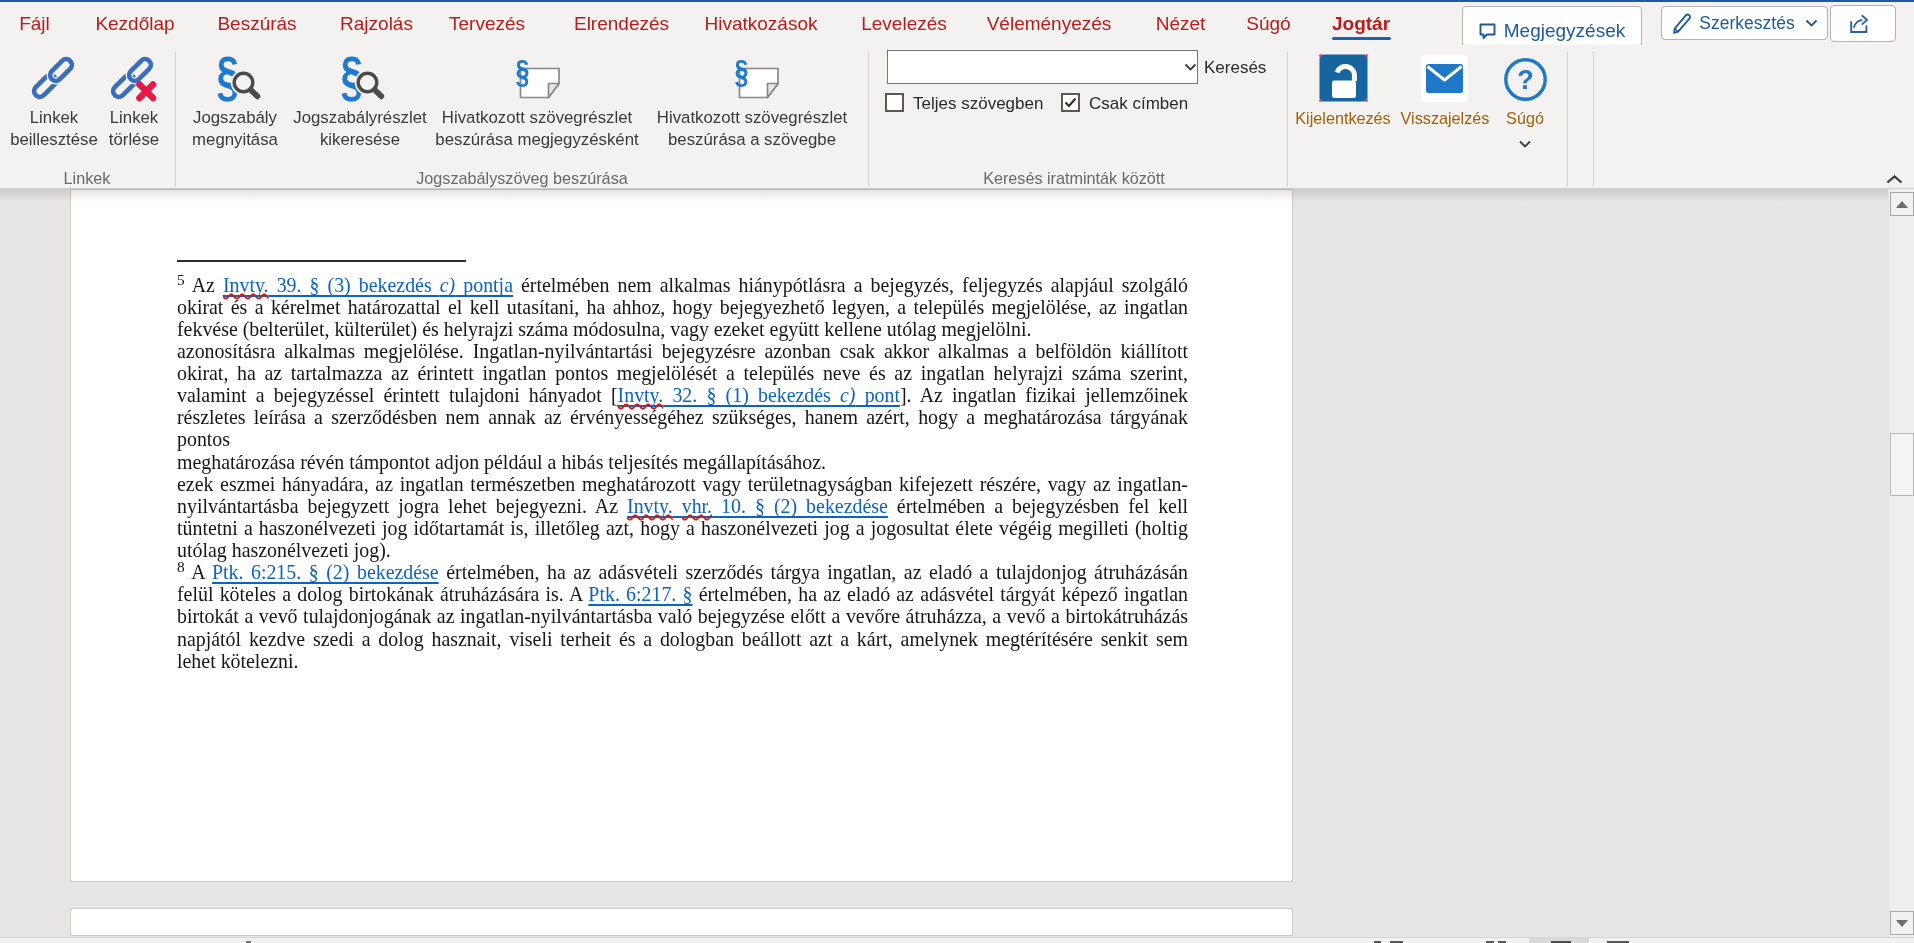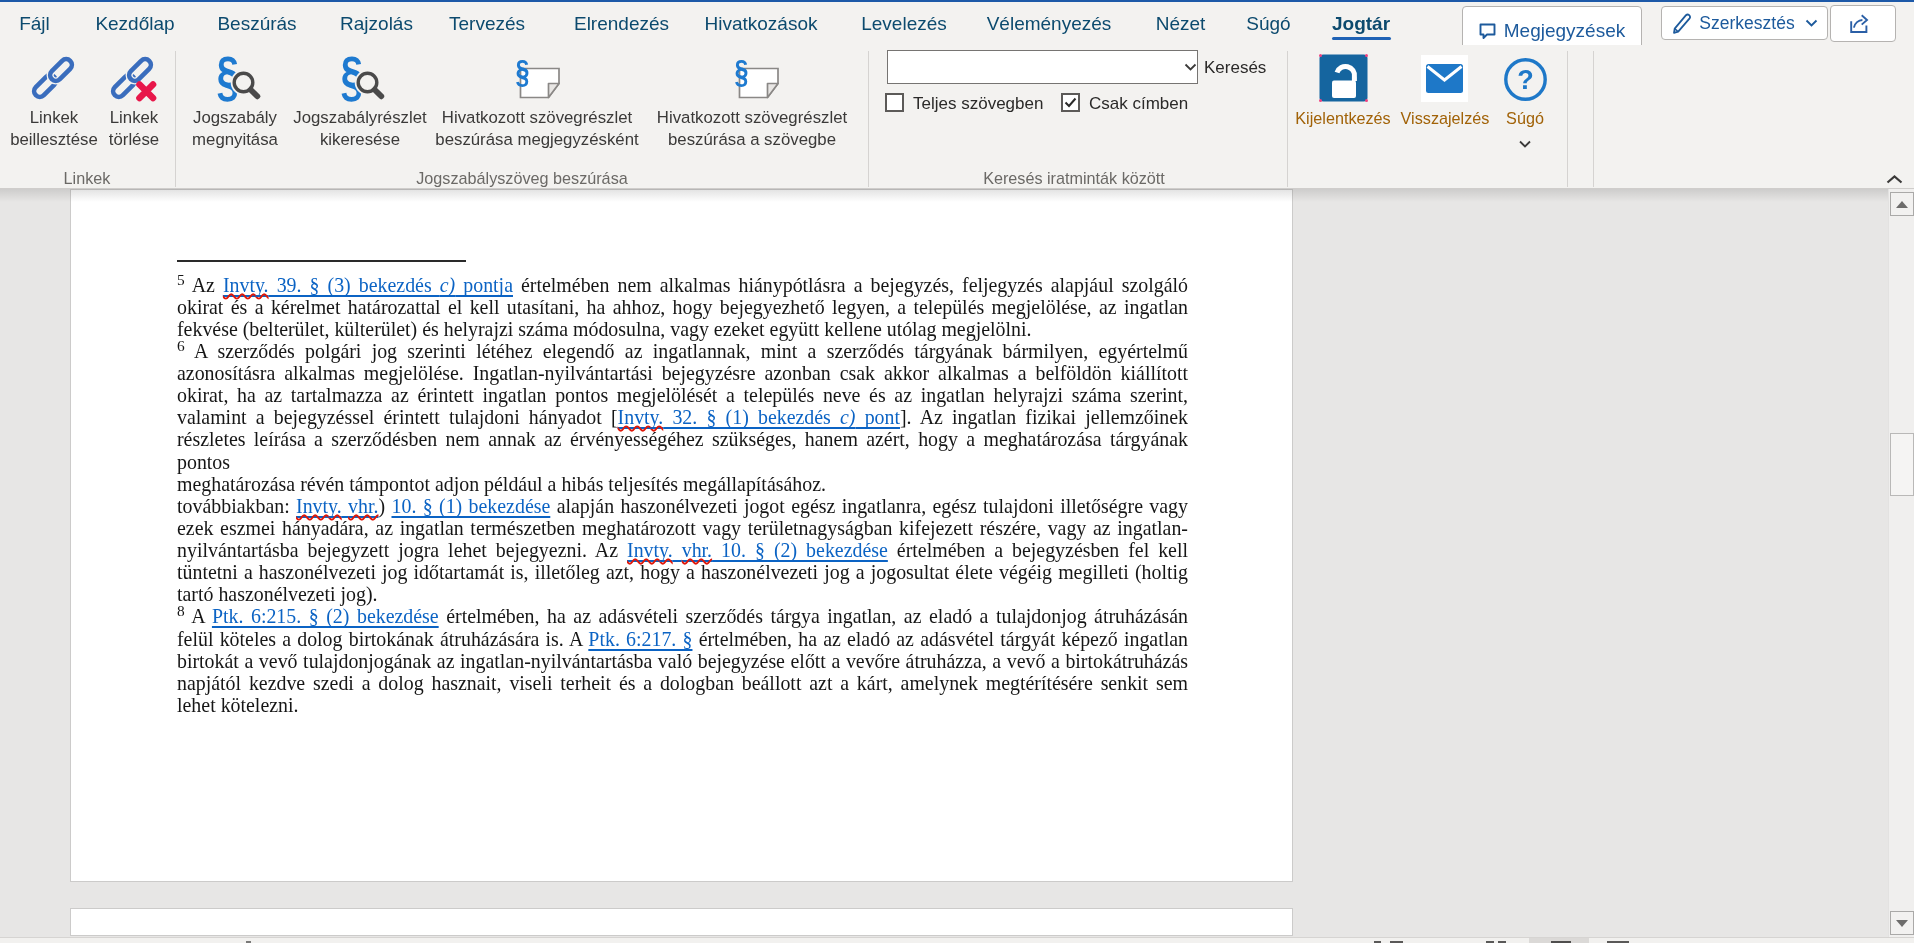--- a/index.html
+++ b/index.html
@@ -4,21 +4,21 @@
 <title>doc</title>
 <style>
   html,body{margin:0;padding:0;}
   body{width:1914px;height:943px;overflow:hidden;position:relative;
        font-family:"Liberation Sans",sans-serif;background:#e8e7e6;
        -webkit-font-smoothing:antialiased;}
   .abs{position:absolute;}
   
   #topline{left:0;top:0;width:1914px;height:2px;background:#1d59a8;}
   #tabbar{left:0;top:2px;width:1914px;height:43px;background:#f3f2f0;}
-  .tab{position:absolute;top:0;height:43px;line-height:43px;font-size:19px;color:#0c4a6e;
+  .tab{position:absolute;top:0;height:43px;line-height:43px;font-size:19px;color:#b91c1c;
        white-space:nowrap;transform:translateX(-50%);}
   .tab.active{font-weight:700;}
   #jogtarline{background:#1f62b5;height:3px;border-radius:2px;}
   .topbtn{position:absolute;background:#fff;border:1px solid #b5b3b1;border-radius:4px;
           color:#1d5a9c;font-size:19px;display:flex;align-items:center;justify-content:center;
           box-sizing:border-box;white-space:nowrap;}
   
   #ribbon{left:0;top:45px;width:1914px;height:143px;background:#f3f2f0;border-bottom:1px solid #cfcdcb;box-sizing:content-box;}
   .vsep{position:absolute;top:6px;width:1px;height:136px;background:#d5d3d1;}
   .glabel{position:absolute;top:124px;height:18px;line-height:18px;font-size:16.2px;color:#6b6966;
@@ -194,31 +194,29 @@
 </div>
 <div id="docarea" class="abs">
   <div id="page1"></div>
   <div id="page2"></div>
   <div id="docshadow"></div>
   <div id="fnsep"></div>
   <div id="text">
 <div class="ln"><sup class="fr">5</sup> Az <span class="lk"><span class="sq">Invty.</span> 39. § (3) bekezdés <i>c)</i> pontja</span> értelmében nem alkalmas hiánypótlásra a bejegyzés, feljegyzés alapjául szolgáló</div>
 <div class="ln">okirat és a kérelmet határozattal el kell utasítani, ha ahhoz, hogy bejegyezhető legyen, a település megjelölése, az ingatlan</div>
 <div class="ln end">fekvése (belterület, külterület) és helyrajzi száma módosulna, vagy ezeket együtt kellene utólag megjelölni.</div>
-<div class="ln"><sup class="fr">6</sup> A szerződés polgári jog szerinti létéhez elegendő az ingatlannak, mint a szerződés tárgyának bármilyen, egyértelmű</div>
 <div class="ln">azonosításra alkalmas megjelölése. Ingatlan-nyilvántartási bejegyzésre azonban csak akkor alkalmas a belföldön kiállított</div>
 <div class="ln">okirat, ha az tartalmazza az érintett ingatlan pontos megjelölését a település neve és az ingatlan helyrajzi száma szerint,</div>
 <div class="ln">valamint a bejegyzéssel érintett tulajdoni hányadot [<span class="lk"><span class="sq">Invty.</span> 32. § (1) bekezdés <i>c)</i> pont</span>]. Az ingatlan fizikai jellemzőinek</div>
 <div class="ln">részletes leírása a szerződésben nem annak az érvényességéhez szükséges, hanem azért, hogy a meghatározása tárgyának pontos</div>
 <div class="ln end">meghatározása révén támpontot adjon például a hibás teljesítés megállapításához.</div>
-<div class="ln">továbbiakban: <span class="lk"><span class="sq">Invty.</span> <span class="sq">vhr.</span></span>) <span class="lk">10. § (1) bekezdése</span> alapján haszonélvezeti jogot egész ingatlanra, egész tulajdoni illetőségre vagy</div>
 <div class="ln">ezek eszmei hányadára, az ingatlan természetben meghatározott vagy területnagyságban kifejezett részére, vagy az ingatlan-</div>
 <div class="ln">nyilvántartásba bejegyzett jogra lehet bejegyezni. Az <span class="lk"><span class="sq">Invty.</span> <span class="sq">vhr.</span> 10. § (2) bekezdése</span> értelmében a bejegyzésben fel kell</div>
 <div class="ln">tüntetni a haszonélvezeti jog időtartamát is, illetőleg azt, hogy a haszonélvezeti jog a jogosultat élete végéig megilleti (holtig</div>
-<div class="ln end">tartó haszonélvezeti jog).</div>
+<div class="ln end">utólag haszonélvezeti jog).</div>
 <div class="ln"><sup class="fr">8</sup> A <span class="lk">Ptk. 6:215. § (2) bekezdése</span> értelmében, ha az adásvételi szerződés tárgya ingatlan, az eladó a tulajdonjog átruházásán</div>
 <div class="ln">felül köteles a dolog birtokának átruházására is. A <span class="lk">Ptk. 6:217. §</span> értelmében, ha az eladó az adásvétel tárgyát képező ingatlan</div>
 <div class="ln">birtokát a vevő tulajdonjogának az ingatlan-nyilvántartásba való bejegyzése előtt a vevőre átruházza, a vevő a birtokátruházás</div>
 <div class="ln">napjától kezdve szedi a dolog hasznait, viseli terheit és a dologban beállott azt a kárt, amelynek megtérítésére senkit sem</div>
 <div class="ln end">lehet kötelezni.</div>
   </div>
 </div>
 <div id="sbar" class="abs">
   <div class="sbtn" style="top:3px">
     <div class="tri" style="left:5px;top:8px;border-bottom:7px solid #6d6c6b;"></div>

